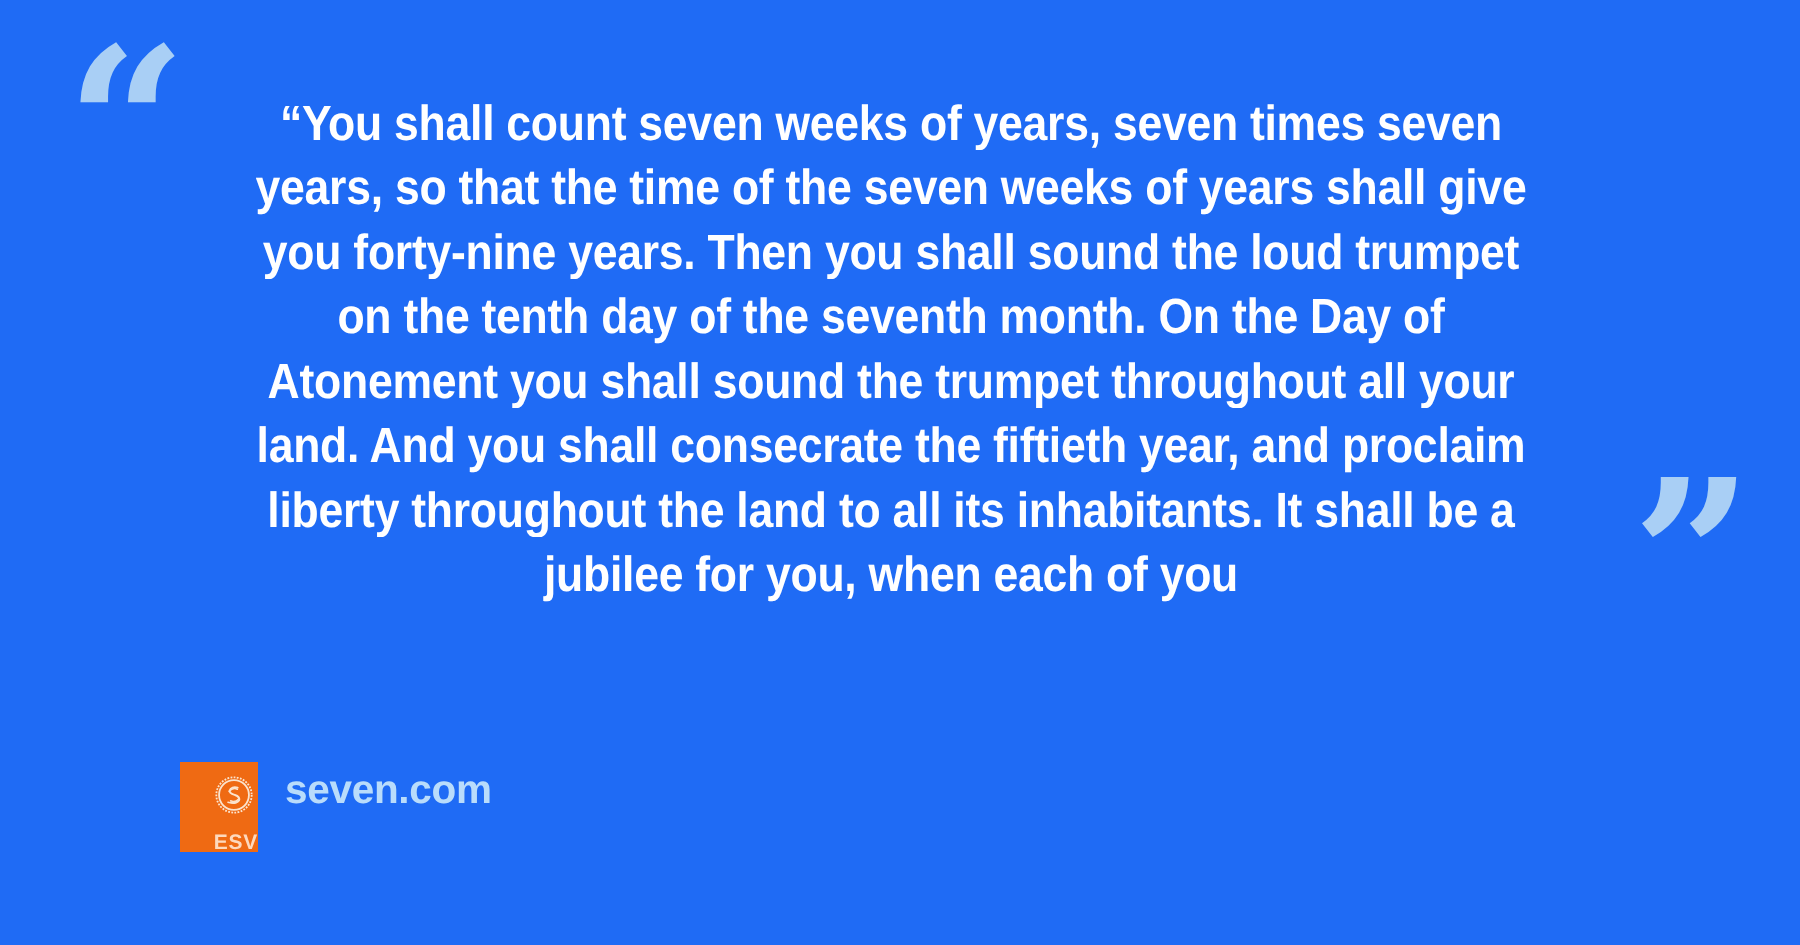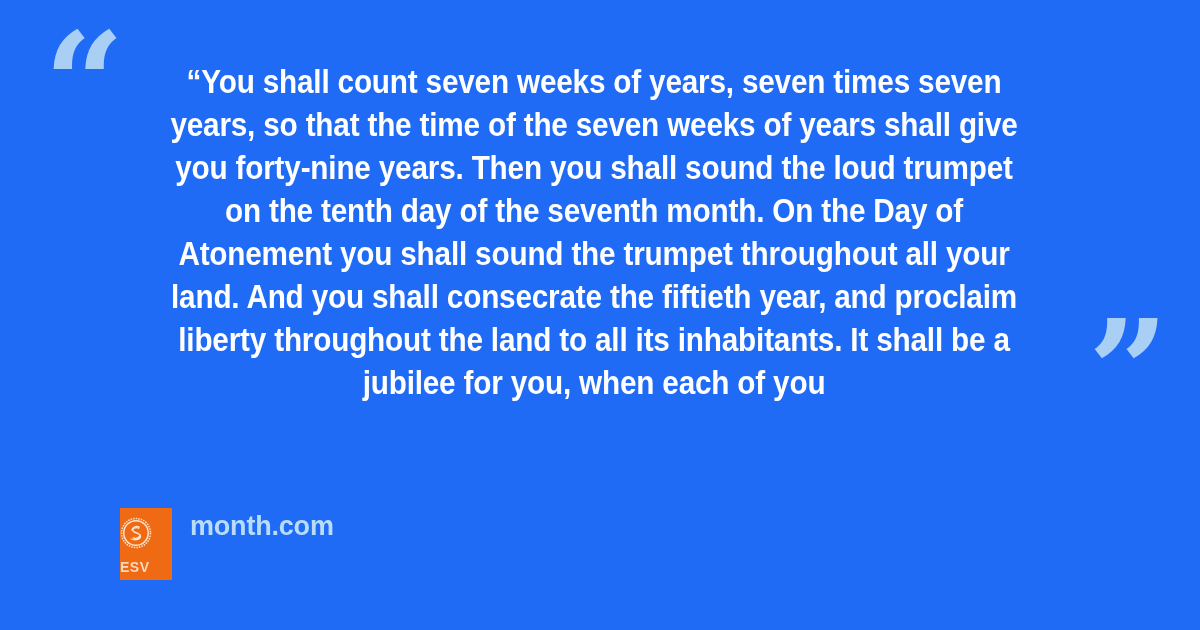--- a/index.html
+++ b/index.html
@@ -68,25 +68,25 @@
     position: absolute;
     left: 120px;
     top: 508px;
     display: flex;
     align-items: flex-start;
   }
 
   
   #esv-logo {
     width: 52px;
-    height: 72px;
+    height: 60px;
     background: #ef6a13;
     display: flex;
     flex-direction: column;
-    align-items: flex-start;
+    align-items: flex-end;
     justify-content: flex-start;
     padding-top: 9px;
     box-sizing: border-box;
     flex: 0 0 auto;
   }
   #esv-seal-icon {
     width: 32px;
     height: 32px;
     display: block;
   }
@@ -158,18 +158,18 @@
 
         <path d="M38 20c-6-2-12 0-13 4.5-1 4.5 4 6 8.5 7.5 4.5 1.5 8 3.5 7 8-1 4.5-7.5 6.2-13.5 4" fill="none" stroke="#fbe3cd" stroke-width="3.2" stroke-linecap="round"></path>
         <path d="M24 26c3.5-4 9-5.5 13.5-3.5" fill="none" stroke="#fbe3cd" stroke-width="2.6" stroke-linecap="round"></path>
         <path d="M40 38c-3.5 4-9 5.5-13.5 3.5" fill="none" stroke="#fbe3cd" stroke-width="2.6" stroke-linecap="round"></path>
         <path d="M22 44c6 2 14 1 19-4" fill="none" stroke="#fbe3cd" stroke-width="2.4" stroke-linecap="round"></path>
       </svg>
       <div id="esv-logo-label">ESV</div>
     </div>
 
     <div id="footer-text">
-      <div id="site-url">month.com</div>
+      <div id="site-url">seven.com</div>
     </div>
 
   </div>
 
 </div>
 
 </body></html>

